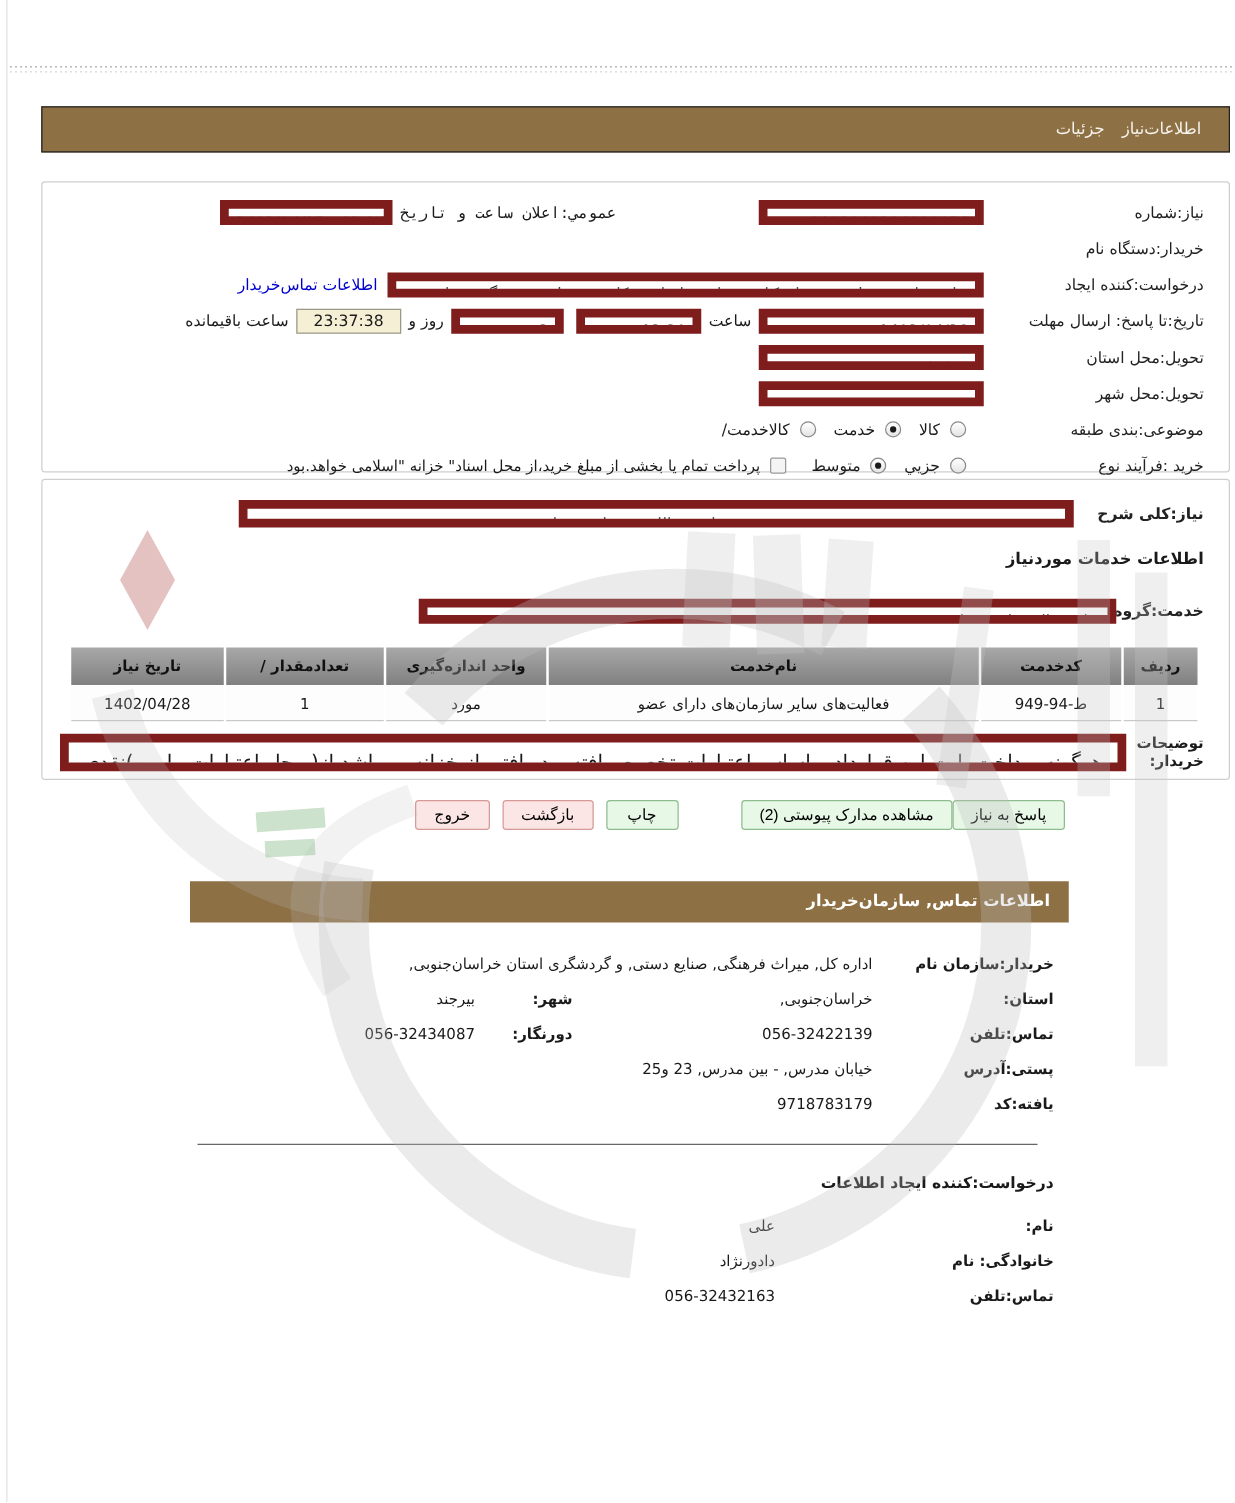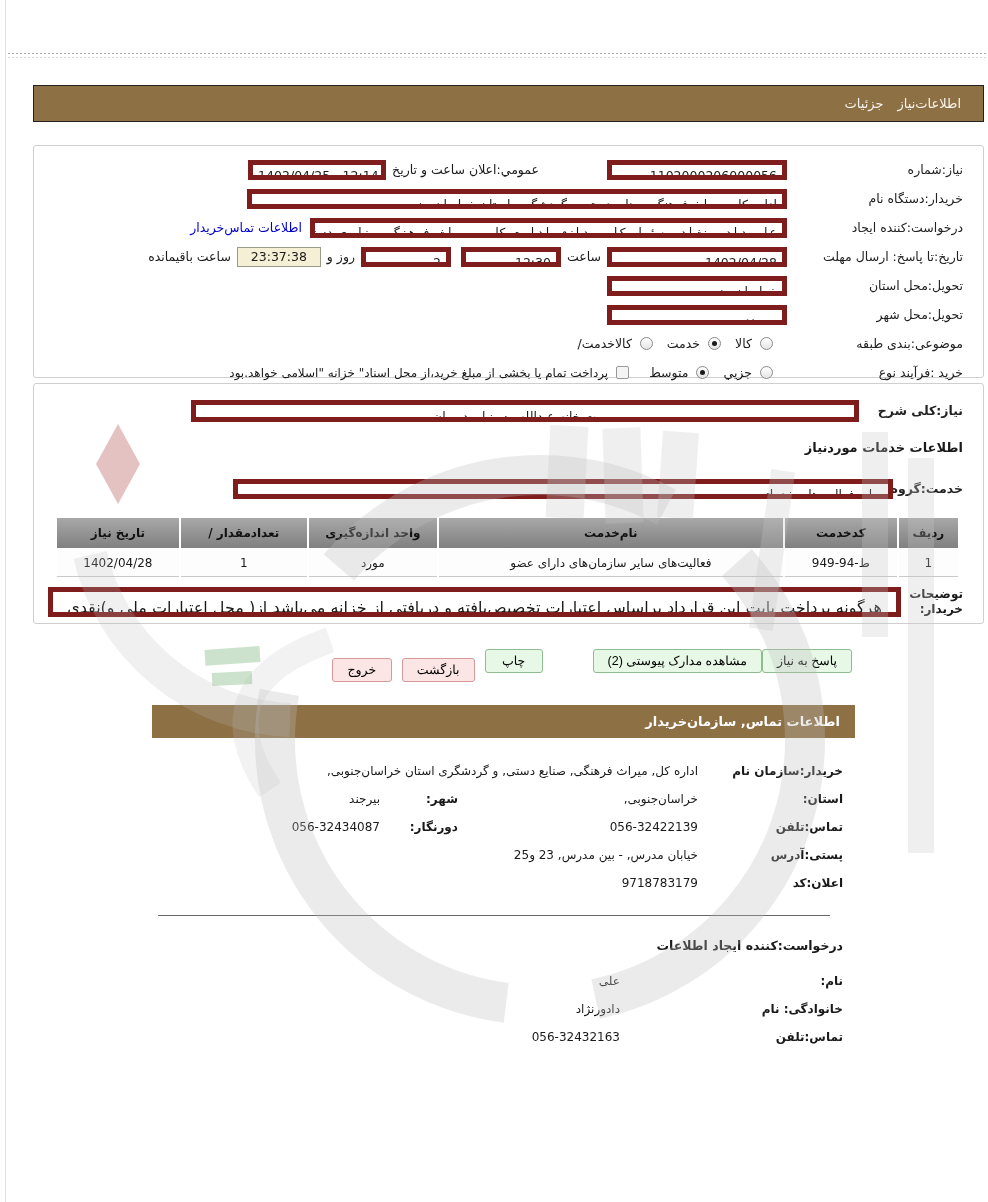--- a/index.html
+++ b/index.html
@@ -17,21 +17,21 @@
   .tabbar .tab{cursor:default;}
 
   
   .panel{position:absolute;right:4px;width:951px;background:#fff;border:1px solid #cfcfcf;
          border-radius:3px;box-sizing:border-box;}
   #panel1{top:145px;height:233px;padding:9px 20px 0 10px;}
   #panel2{top:383px;height:241px;padding:12px 20px 0 10px;}
 
   .f-row{display:flex;align-items:center;height:29px;}
   .lbl{width:176px;flex:none;font-size:12.5px;color:#222;padding-left:10px;box-sizing:border-box;}
-  .input{background:#fff;border:5px solid #7f1d1d;height:20px;line-height:18px;font-size:12.5px;
+  .input{background:#fff;border:7px solid #7f1d1d;height:20px;line-height:18px;font-size:12.5px;
          padding:2px 5px;box-sizing:border-box;overflow:hidden;white-space:nowrap;}
   .num{direction:ltr;text-align:right;}
   .w180{width:180px;} .w100{width:100px;} .w90{width:90px;}
   .link{color:#0000cc;font-size:12.5px;margin-right:8px;cursor:pointer;white-space:nowrap;}
   .countdown{background:#f5f0d5;border:1px solid #9a9a8a;width:84px;height:20px;line-height:18px;
              text-align:center;font-size:12.5px;box-sizing:border-box;direction:ltr;}
   .small-lbl{font-size:12.5px;margin:0 6px;white-space:nowrap;}
 
   .radio{width:13px;height:13px;border:1px solid #8a8a8a;border-radius:50%;
          background:linear-gradient(#ffffff,#e4e4e4);display:inline-block;flex:none;box-sizing:border-box;}
@@ -55,21 +55,21 @@
   .notes-row{display:flex;align-items:center;margin-top:9px;}
   .notes-lbl{width:62px;flex:none;font-weight:bold;font-size:12px;line-height:15px;}
   .notes-box{flex:1;height:30px;line-height:28px;text-align:center;font-size:16px;margin-left:4px;}
 
   
   .btnrow{position:absolute;top:640px;right:4px;width:951px;display:flex;align-items:center;
           padding-right:132px;box-sizing:border-box;}
   .btn{height:24px;line-height:22px;border-radius:3px;font-size:12.5px;padding:0 14px;text-align:center;
        box-sizing:border-box;cursor:pointer;white-space:nowrap;}
   .btn.green{background:#e7f8e7;border:1px solid #8fbc8f;}
-  .btn.pink{background:#fbe5e5;border:1px solid #d89898;margin-top:18px;}
+  .btn.pink{background:#fbe5e5;border:1px solid #d89898;}
   .mr50{margin-left:50px;} .mr10{margin-left:10px;}
 
   
   .band{position:absolute;top:705px;right:133px;width:703px;height:33px;background:#8e7045;
         color:#fff;font-weight:bold;font-size:13px;display:flex;align-items:center;
         padding-right:15px;box-sizing:border-box;}
   .contact{position:absolute;top:762px;right:145px;width:700px;font-size:12px;}
   .c-row{display:flex;align-items:flex-start;min-height:28px;line-height:18px;}
   .cl1{width:145px;flex:none;font-weight:bold;}
   .cv1{width:240px;flex:none;}
@@ -99,26 +99,25 @@
 
   <div class="tabbar">
     <span class="tab">اطلاعات‌نیاز</span>
     <span class="tab">جزئیات</span>
   </div>
 
   <div class="panel" id="panel1">
     <div class="f-row">
       <span class="lbl">نیاز:شماره</span>
       <div class="input num w180">1102000206000056</div>
-      <span class="small-lbl" style="margin-right:68px;">عمومي:اعلان ساعت و تاریخ</span>
+      <span class="small-lbl" style="margin-right:114px;font-family:Liberation Mono, monospace;">عمومي:اعلان ساعت و تاریخ</span>
       <div class="input num" style="width:138px;">1402/04/25 - 12:14</div>
     </div>
     <div class="f-row">
       <span class="lbl">خریدار:دستگاه نام</span>
-      <div class="input" style="width:540px;">اداره کل, میراث فرهنگی  صنایع دستی و گردشگری استان خراسان جنوبی</div>
     </div>
     <div class="f-row">
       <span class="lbl">درخواست:کننده ایجاد</span>
       <div class="input" style="width:477px;font-family:Liberation Mono, monospace;">علی دادورنژاد مسئول کارپردازی اداره کل, میراث فرهنگی  صنایع دستی و گردش</div>
       <span class="link">اطلاعات تماس‌خریدار</span>
     </div>
     <div class="f-row">
       <span class="lbl">تاریخ:تا پاسخ: ارسال مهلت</span>
       <div class="input num w180">1402/04/28</div>
       <span class="small-lbl">ساعت</span>
@@ -171,21 +170,21 @@
   <div class="panel" id="panel2">
     <div class="f-row">
       <span class="lbl bold" style="width:104px;">نیاز:کلی شرح</span>
       <div class="input" style="width:668px;height:22px;line-height:20px;text-align:center;">مرمت خانه عبدالله مسینیایی‌درمیان</div>
     </div>
     <div class="f-row" style="margin-top:8px;">
       <span class="sec-head">اطلاعات خدمات موردنیاز</span>
     </div>
     <div class="f-row" style="margin-top:12px;">
       <span class="lbl bold" style="width:70px;">خدمت:گروه</span>
-      <div class="input" style="width:660px;text-align:right;">سایر فعالیت‌های خدماتی</div>
+      <div class="input" style="width:558px;text-align:right;">سایر فعالیت‌های خدماتی</div>
     </div>
 
     <table class="svc">
       <thead>
         <tr>
           <th class="c-radif">ردیف</th>
           <th class="c-code">کدخدمت</th>
           <th class="c-name">نام‌خدمت</th>
           <th class="c-unit">واحد اندازه‌گیری</th>
           <th class="c-qty">تعدادمقدار /</th>
@@ -240,21 +239,21 @@
       <span class="cl1">تماس:تلفن</span>
       <span class="cv1"><span class="ltrnum">056-32422139</span></span>
       <span class="cl2">دورنگار:</span>
       <span class="cv2"><span class="ltrnum">056-32434087</span></span>
     </div>
     <div class="c-row">
       <span class="cl1">پستی:آدرس</span>
       <span class="cv-wide">خیابان مدرس, - بین مدرس, 23 و25</span>
     </div>
     <div class="c-row">
-      <span class="cl1">اعلان:کد</span>
+      <span class="cl1">یافته:کد</span>
       <span class="cv1"><span class="ltrnum">9718783179</span></span>
     </div>
   </div>
 
   <div class="sep"></div>
 
   <div class="requester">
     <div class="head">درخواست:کننده ایجاد اطلاعات</div>
     <div class="r-row">
       <span class="cl1">نام:</span>

